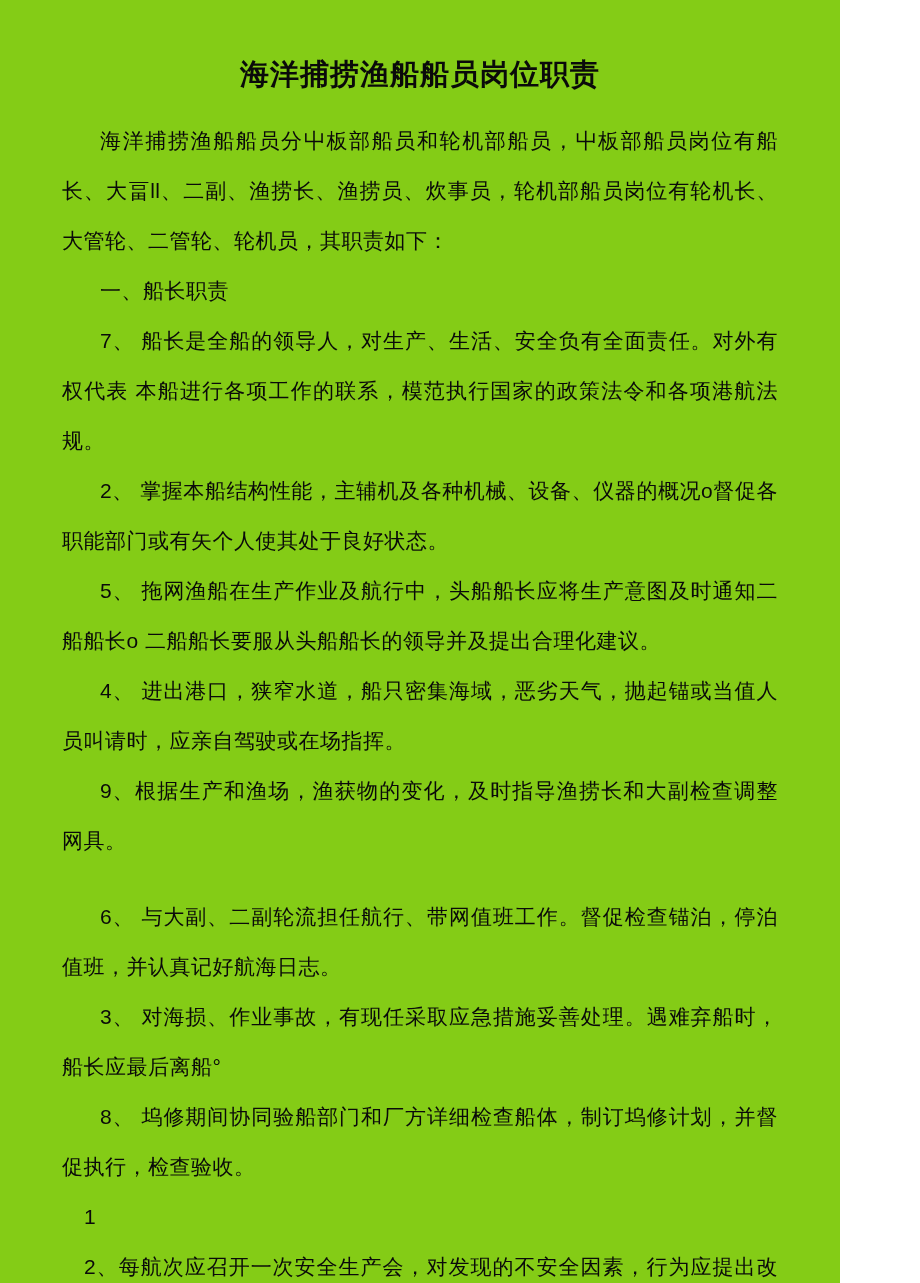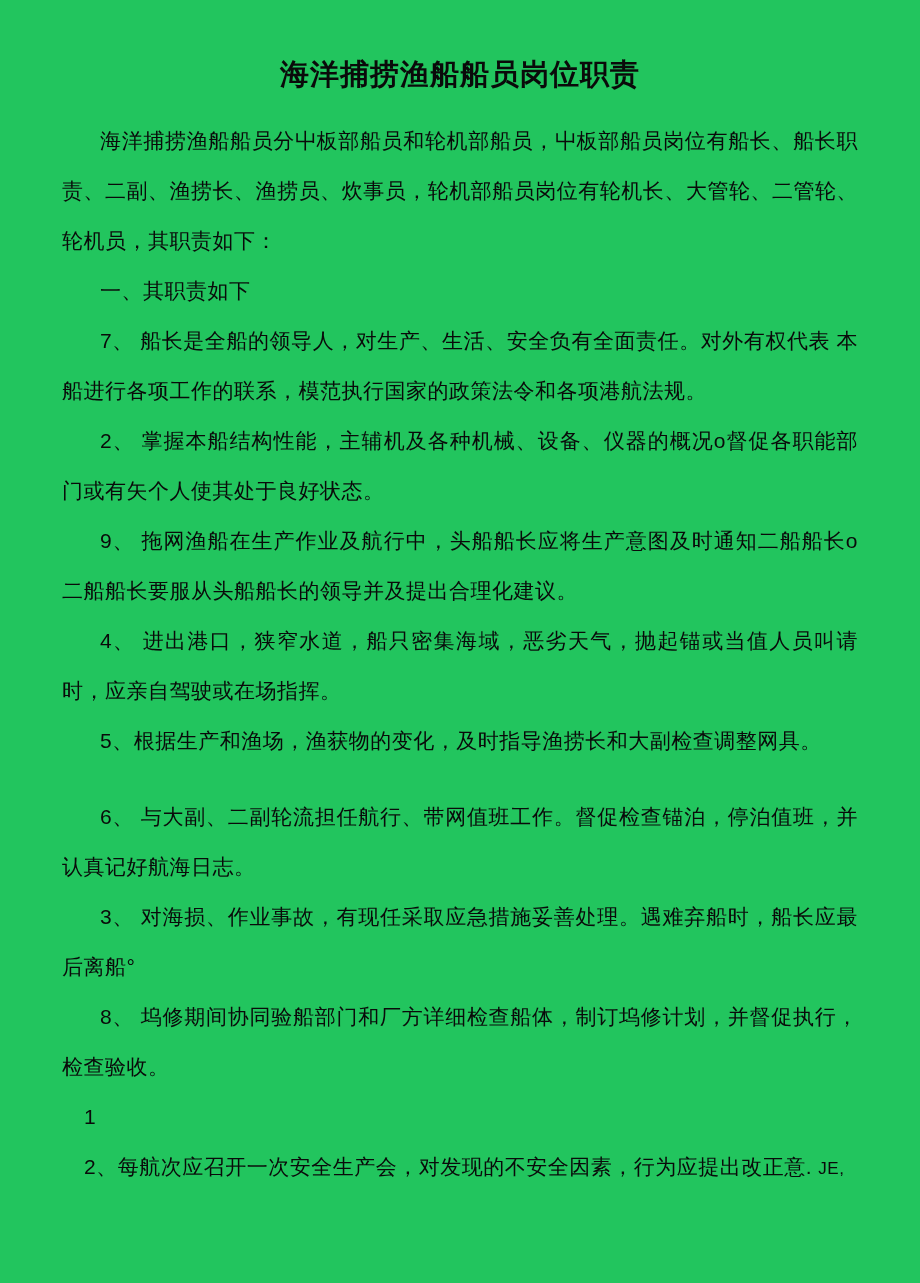--- a/index.html
+++ b/index.html
@@ -9,24 +9,24 @@
   }
   body {
     width: 920px;
     height: 1283px;
     overflow: hidden;
     font-family: "Liberation Sans", "DejaVu Sans", sans-serif;
     color: #0a0a0a;
   }
   .page {
     box-sizing: border-box;
-    width: 920px;
+    width: 840px;
     height: 1283px;
     padding: 52px 62px 40px 62px;
-    background: #22c55e;
+    background: #84cc16;
   }
   .doc-title {
     margin: 0 0 20px 0;
     text-align: center;
     font-size: 29px;
     line-height: 44px;
     font-weight: bold;
     letter-spacing: 1px;
   }
   .para {
@@ -51,33 +51,33 @@
     font-size: 17px;
   }
 </style>
 </head>
 <body>
 
 <div class="page">
 
   <h1 class="doc-title">海洋捕捞渔船船员岗位职责</h1>
 
-  <p class="para indent-2">海洋捕捞渔船船员分屮板部船员和轮机部船员，屮板部船员岗位有船长、船长职责、二副、渔捞长、渔捞员、炊事员，轮机部船员岗位有轮机长、大管轮、二管轮、轮机员，其职责如下：</p>
+  <p class="para indent-2">海洋捕捞渔船船员分屮板部船员和轮机部船员，屮板部船员岗位有船长、大畐ll、二副、渔捞长、渔捞员、炊事员，轮机部船员岗位有轮机长、大管轮、二管轮、轮机员，其职责如下：</p>
 
-  <p class="para indent-2">一、其职责如下</p>
+  <p class="para indent-2">一、船长职责</p>
 
   <p class="para indent-2">7、 船长是全船的领导人，对生产、生活、安全负有全面责任。对外有权代表 本船进行各项工作的联系，模范执行国家的政策法令和各项港航法规。</p>
 
   <p class="para indent-2">2、 掌握本船结构性能，主辅机及各种机械、设备、仪器的概况o督促各职能部门或有矢个人使其处于良好状态。</p>
 
-  <p class="para indent-2">9、 拖网渔船在生产作业及航行中，头船船长应将生产意图及时通知二船船长o 二船船长要服从头船船长的领导并及提出合理化建议。</p>
+  <p class="para indent-2">5、 拖网渔船在生产作业及航行中，头船船长应将生产意图及时通知二船船长o 二船船长要服从头船船长的领导并及提出合理化建议。</p>
 
   <p class="para indent-2">4、 进出港口，狭窄水道，船只密集海域，恶劣天气，抛起锚或当值人员叫请时，应亲自驾驶或在场指挥。</p>
 
-  <p class="para indent-2">5、根据生产和渔场，渔获物的变化，及时指导渔捞长和大副检查调整网具。</p>
+  <p class="para indent-2">9、根据生产和渔场，渔获物的变化，及时指导渔捞长和大副检查调整网具。</p>
 
   <p class="para indent-2 gap-before">6、 与大副、二副轮流担任航行、带网值班工作。督促检查锚泊，停泊值班，并认真记好航海日志。</p>
 
   <p class="para indent-2">3、 对海损、作业事故，有现任采取应急措施妥善处理。遇难弃船时，船长应最后离船°</p>
 
   <p class="para indent-2">8、 坞修期间协同验船部门和厂方详细检查船体，制订坞修计划，并督促执行，检查验收。</p>
 
   <p class="page-number-line">1</p>
 
   <p class="para indent-1"><span>2、每航次应召开一次安全生产会，对发现的不安全因素，行为应提出改正意.</span> <span class="italic-suffix">JE,</span></p>

